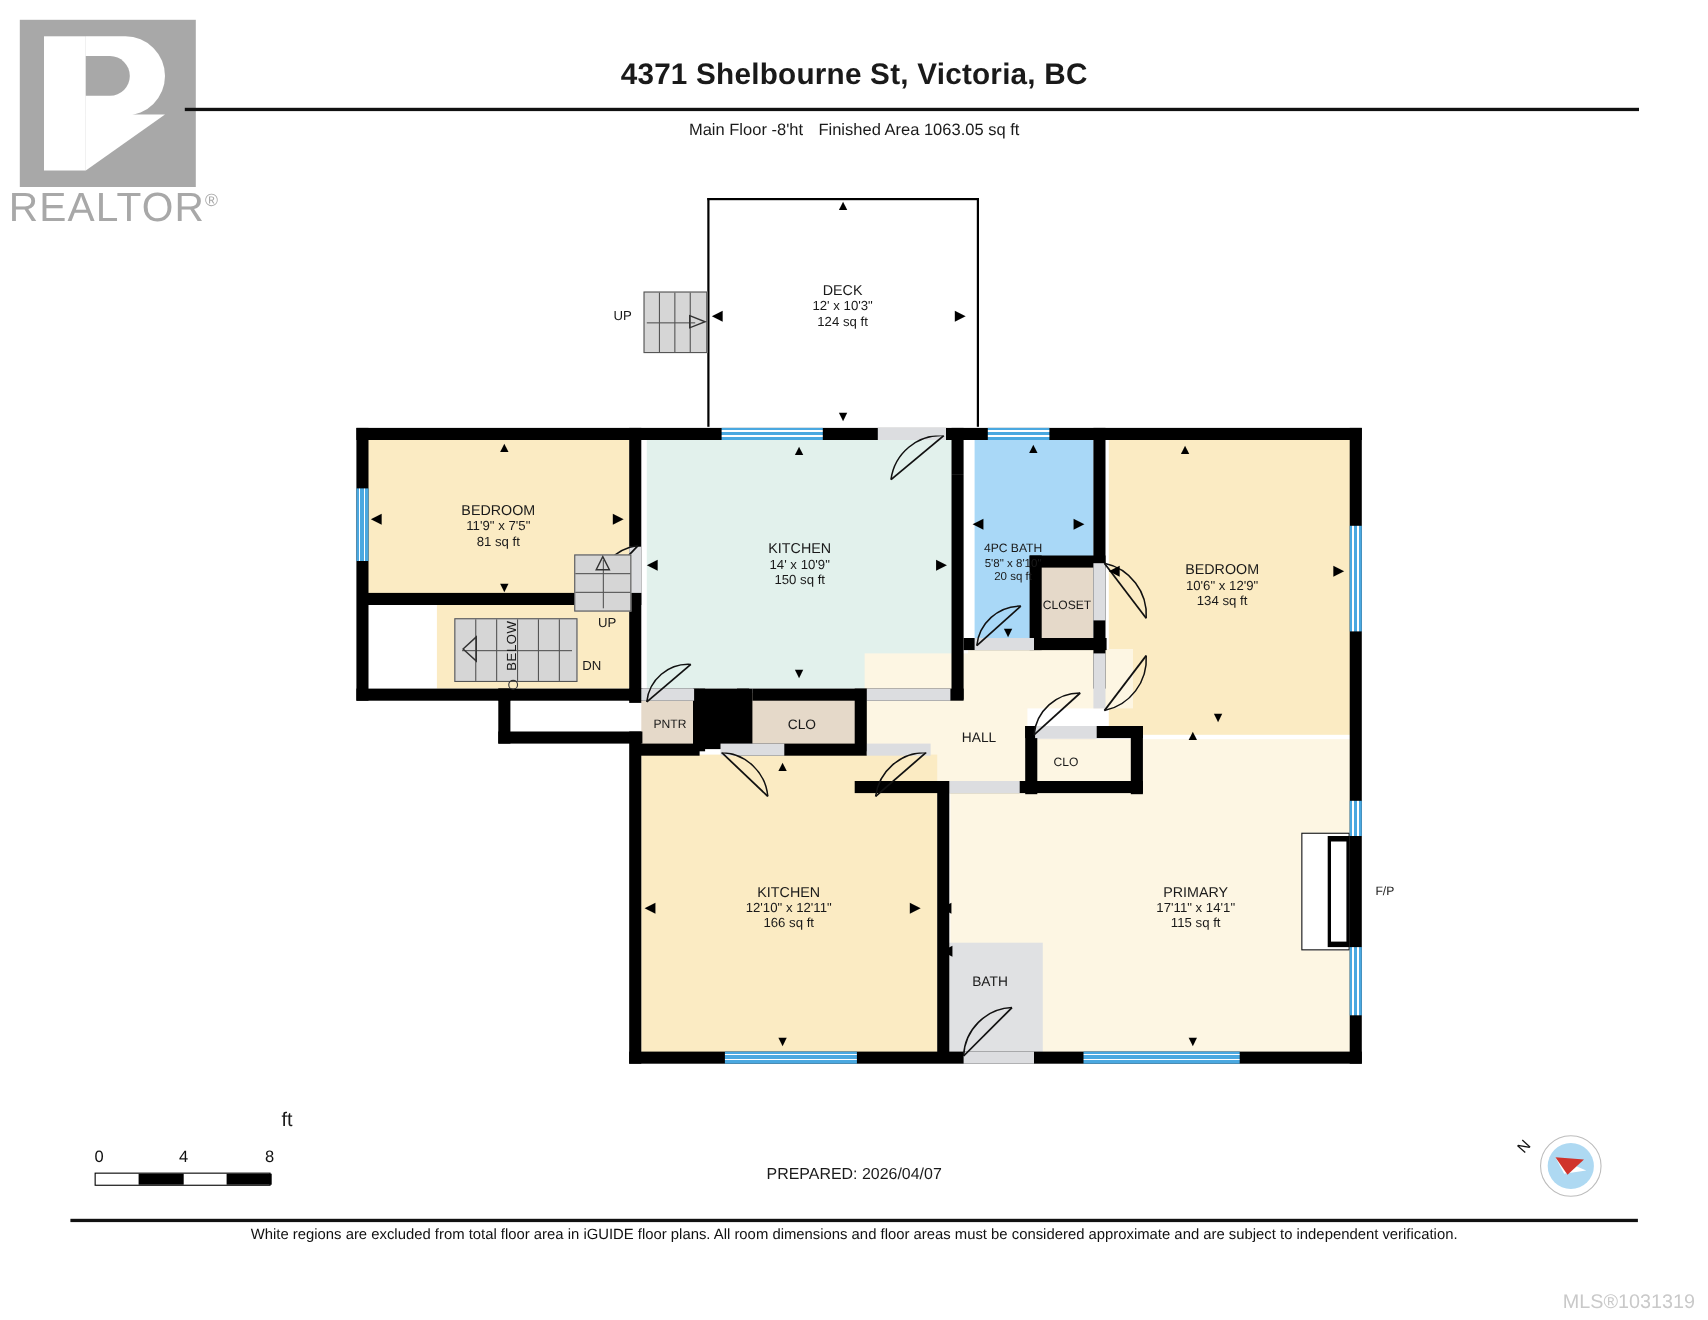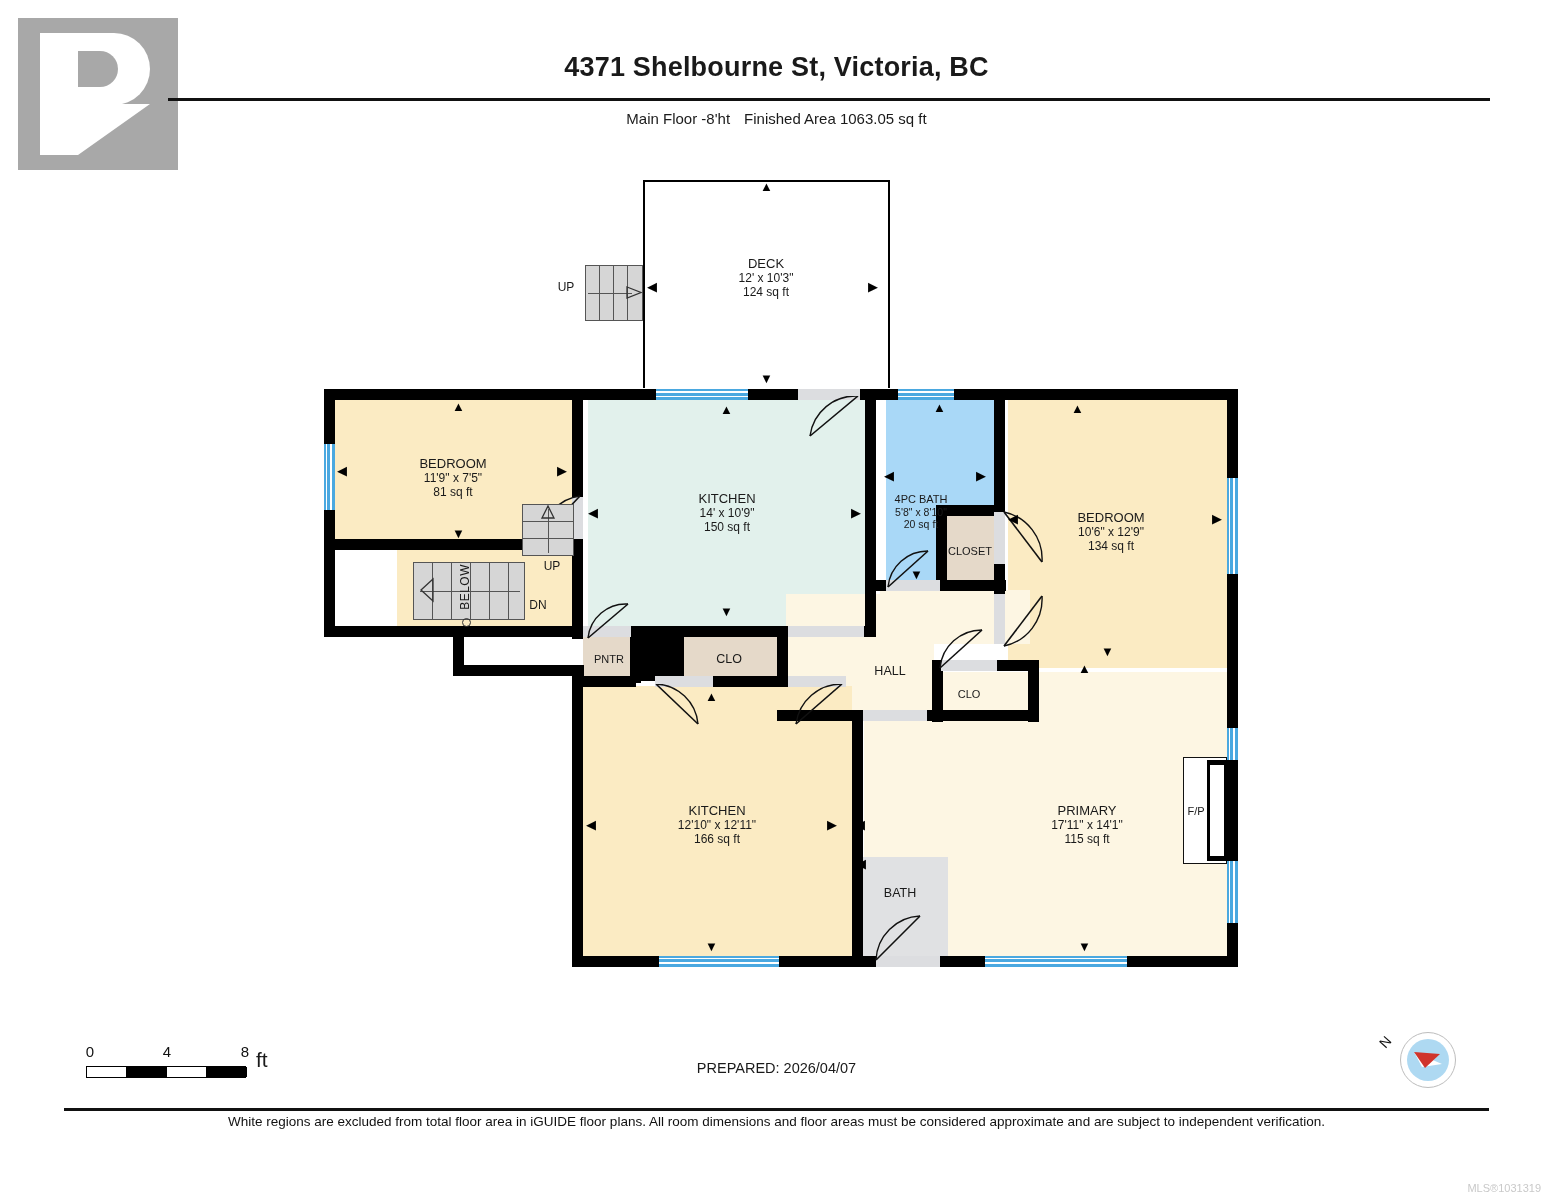--- a/index.html
+++ b/index.html
@@ -103,46 +103,47 @@
   .door-gap { position: absolute; background: #dcdde0; }
   .stairs { position: absolute; background: #d6d6d6; border: 1px solid #555; box-sizing: border-box; }
   .step { position: absolute; background: #555; }
   .dimarrow { position: absolute; font-size: 13px; line-height: 1; color: #000; }
 
   
   #scalebar { position: absolute; left: 86px; top: 1066px; width: 160px; height: 12px;
               border: 1px solid #000; box-sizing: border-box; background: #fff; }
   .sb-seg { position: absolute; top: 0; height: 10px; background: #000; }
   .sb-tick { position: absolute; font-size: 15px; color: #111; transform: translateX(-50%); }
-  #sb-ft { position: absolute; left: 256px; top: 1048px; font-size: 21px; }
+  #sb-ft { position: absolute; left: 256px; top: 1008px; font-size: 18px; }
 
   #prepared { position: absolute; left: 0; right: 0; top: 1060px; text-align: center; font-size: 14.5px; }
 
   #compass { position: absolute; left: 1400px; top: 1032px; width: 54px; height: 54px;
              border-radius: 50%; background: #ffffff; border: 1px solid #bdbdbd; }
   #compass-inner { position: absolute; left: 6px; top: 6px; width: 42px; height: 42px;
              border-radius: 50%; background: #aed9f2; }
   #compass-n { position: absolute; left: 1380px; top: 1034px; font-size: 14px; color: #111;
              transform: rotate(-48deg); }
 
   #foot-rule { position: absolute; left: 64px; top: 1108px; width: 1425px; height: 3px; background: #111; }
   #disclaimer { position: absolute; left: 0; right: 0; top: 1114px; text-align: center;
                 font-size: 13.5px; color: #111; }
-  #mls { position: absolute; right: 12px; bottom: 6px; font-size: 11px; color: #c9c9c9; }
+  #mls { position: absolute; right: 12px; bottom: 6px; font-size: 18px; color: #c9c9c9; }
 </style>
 </head>
 <body>
 
 <div id="realtor-logo">
   <div id="realtor-mark">
     <div class="r-stem"></div>
     <div class="r-bowl-outer"></div>
     <div class="r-bowl-inner"></div>
     <div class="r-leg"></div>
   </div>
+  <div id="realtor-word"><span>REALTOR</span><sup>®</sup></div>
 </div>
 
 <div id="page-title">4371 Shelbourne St, Victoria, BC</div>
 <div id="title-rule"></div>
 <div id="floor-info">
   <span class="bold">Main Floor -8'ht</span><span class="gap"></span><span>Finished Area 1063.05 sq ft</span>
 </div>
 
 <div id="plan">
 
@@ -234,21 +235,21 @@
   <div class="wall" style="left:777px; top:710px; width:111px; height:11px;"></div>
   <div class="wall" style="left:932px; top:660px; width:11px; height:62px;"></div>
   <div class="wall" style="left:932px; top:660px; width:107px; height:11px;"></div>
   <div class="wall" style="left:888px; top:710px; width:151px; height:11px;"></div>
   <div class="wall" style="left:852px; top:710px; width:11px; height:256px;"></div>
 
   <div style="position:absolute; left:1183px; top:757px; width:44px; height:107px;
               background:#ffffff; border:1px solid #111; box-sizing:border-box;"></div>
   <div class="wall" style="left:1207px; top:760px; width:20px; height:101px;"></div>
   <div style="position:absolute; left:1210px; top:765px; width:14px; height:91px; background:#fff;"></div>
-  <div class="label" style="left:1196px; top:811px; font-size:11px;">F/P</div>
+  <div class="label" style="left:1259px; top:811px; font-size:11px;">F/P</div>
 
   <div class="win v" style="left:324px; top:444px; width:11px; height:66px;"></div>
   <div class="win h" style="left:656px; top:389px; width:92px; height:11px;"></div>
   <div class="win h" style="left:898px; top:389px; width:56px; height:11px;"></div>
   <div class="win v" style="left:1227px; top:478px; width:11px; height:96px;"></div>
   <div class="win v" style="left:1227px; top:728px; width:11px; height:32px;"></div>
   <div class="win v" style="left:1227px; top:861px; width:11px; height:62px;"></div>
   <div class="win h" style="left:659px; top:956px; width:120px; height:11px;"></div>
   <div class="win h" style="left:985px; top:956px; width:142px; height:11px;"></div>
 

